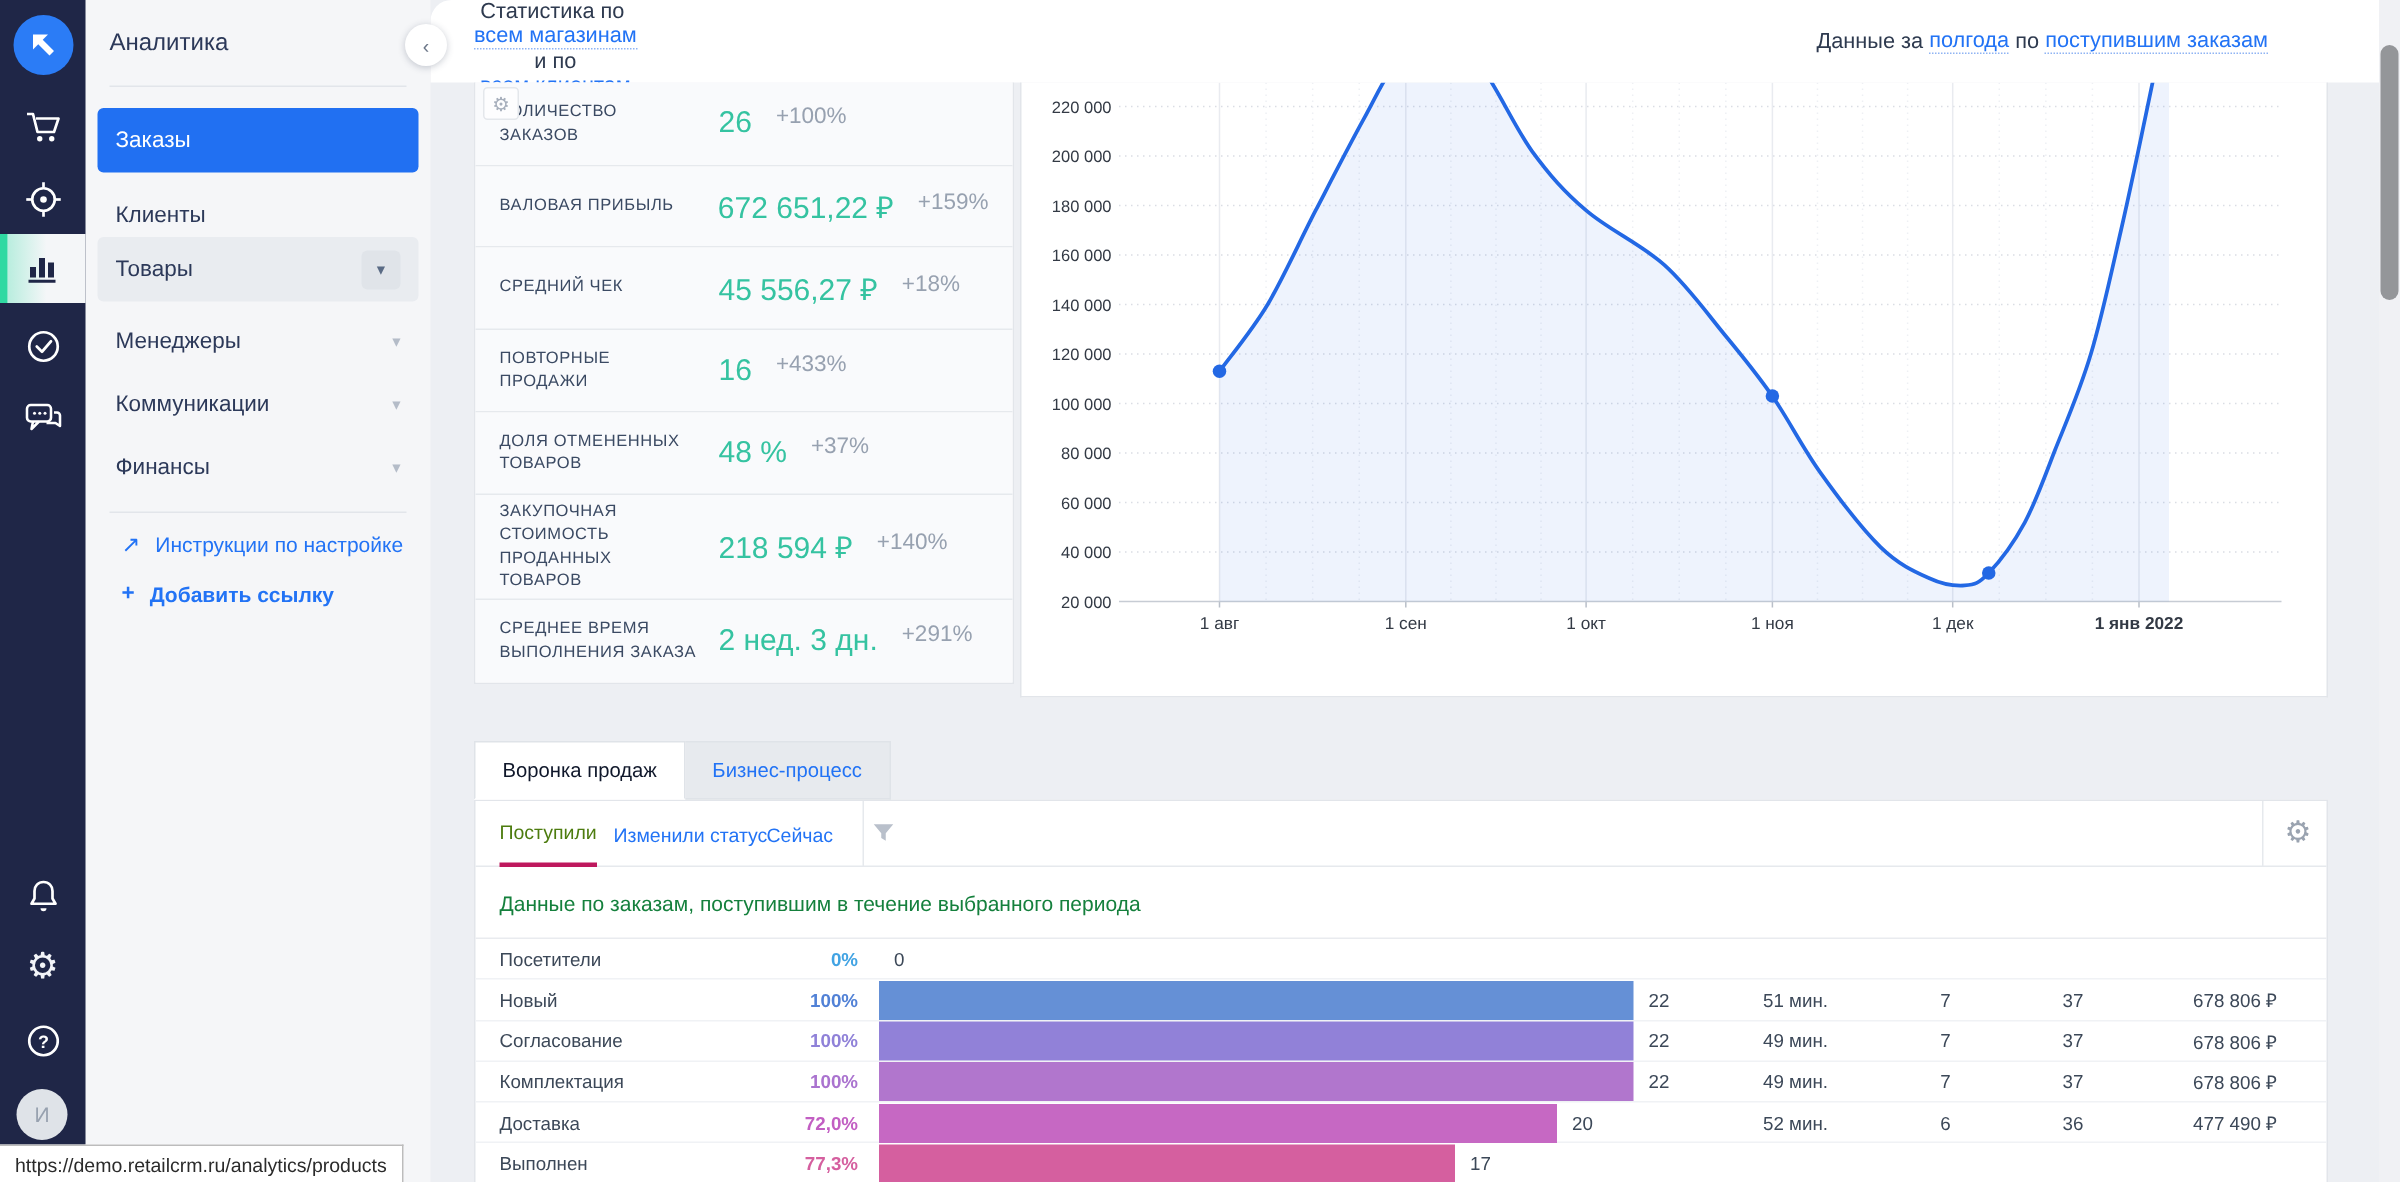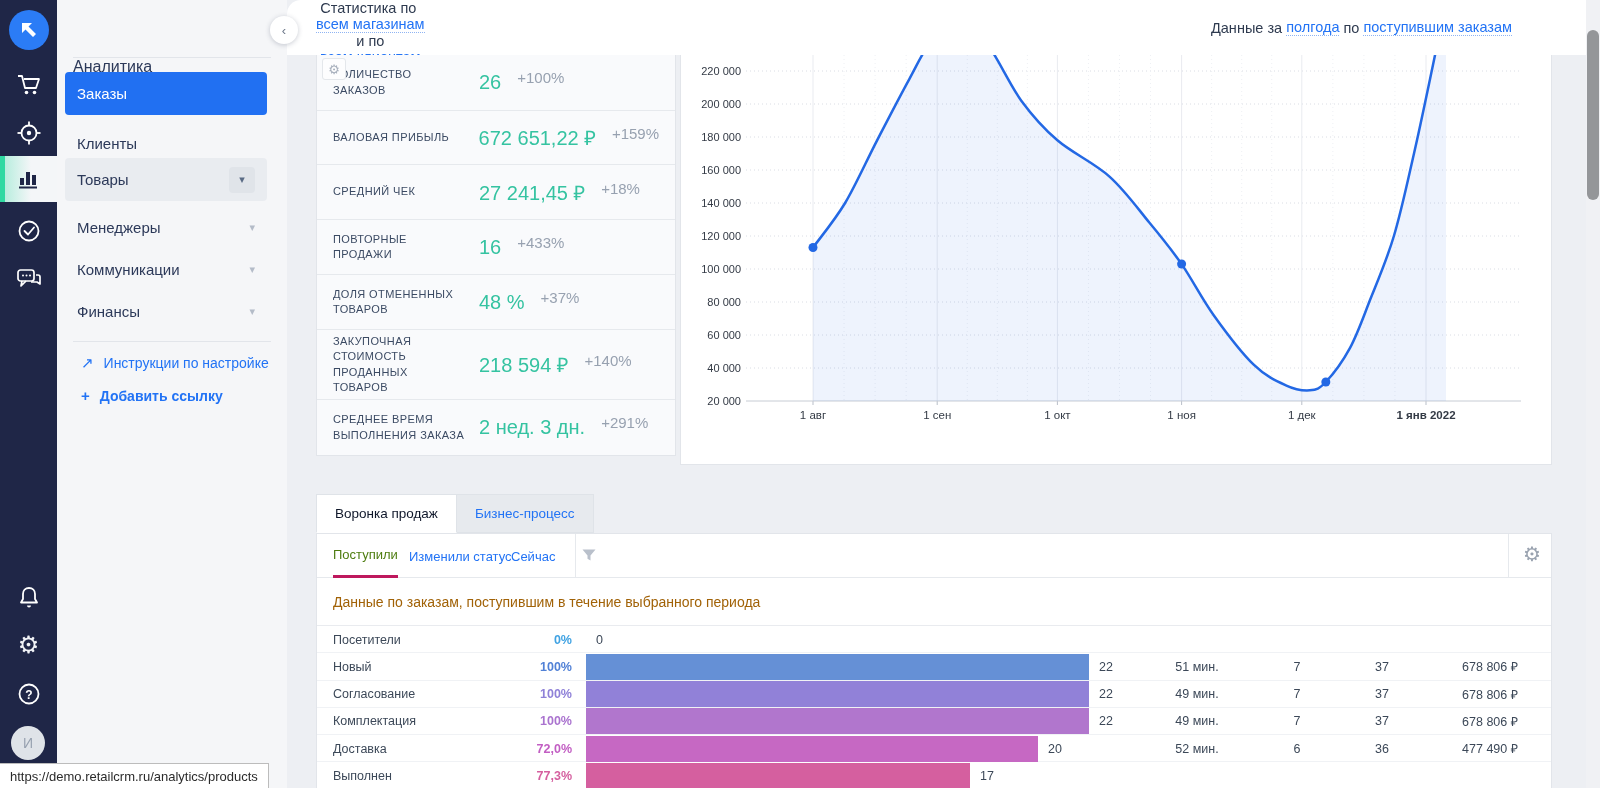--- a/index.html
+++ b/index.html
@@ -18,23 +18,23 @@
   .rail-item.active::after{content:"";position:absolute;left:5px;top:0;bottom:0;width:26px;
     background:linear-gradient(90deg,rgba(47,217,162,.30),rgba(47,217,162,0));}
   .rail svg{display:block;}
   .rail-gear{font-size:24px;color:#f2f4f8;line-height:1;}
   .rail-avatar{position:absolute;left:11px;top:726px;width:34px;height:34px;border-radius:50%;
     background:#dfe3e8;color:#97a1af;font-size:14px;display:flex;align-items:center;
     justify-content:center;cursor:pointer;}
 
   
   .menu{position:absolute;left:57px;top:0;width:230px;height:788px;background:#f5f6f8;z-index:4;}
-  .menu-title{position:absolute;left:16px;top:20px;font-size:16px;color:#2c3959;margin-top:38px;}
+  .menu-title{position:absolute;left:16px;top:20px;font-size:16px;color:#2c3959;}
   .menu-divider{position:absolute;left:16px;right:16px;height:1px;background:#e2e5ea;}
-  .menu-item{position:absolute;left:8px;right:20px;height:43px;border-radius:4px;display:flex;
+  .menu-item{position:absolute;left:8px;right:8px;height:43px;border-radius:4px;display:flex;
     align-items:center;padding:16px 12px;font-size:15px;color:#2c3959;cursor:pointer;}
   .menu-item.active{background:#2170f2;color:#fff;}
   .menu-item.hover{background:#e9ecf0;}
   .menu-item .spacer{flex:1;}
   .mi-chevron{font-size:11px;color:#b4bcc8;}
   .mi-chevron-box{width:26px;height:26px;border-radius:4px;background:#e0e4e9;display:flex;
     align-items:center;justify-content:center;color:#5a6b85;font-size:11px;cursor:pointer;}
   .menu-link{position:absolute;left:24px;display:flex;align-items:center;gap:10px;
     font-size:14px;color:#2273f5;cursor:pointer;}
   .menu-link .glyph{font-size:15px;}
@@ -82,21 +82,21 @@
     border:1px solid #e2e5ea;}
   .subtab-row{position:absolute;left:0;top:0;right:0;height:44px;border-bottom:1px solid #e6e9ed;}
   .subtab{position:absolute;top:0;height:44px;display:flex;align-items:center;font-size:13px;
     color:#2273f5;cursor:pointer;}
   .subtab.active{color:#4d7c0f;border-bottom:3px solid #be185d;}
   .subtab-sep{position:absolute;left:258px;top:0;height:44px;width:1px;background:#e6e9ed;}
   .gear-sep{position:absolute;left:1191px;top:0;height:44px;width:1px;background:#e6e9ed;}
   .funnel-filter{position:absolute;left:264px;top:13px;cursor:pointer;}
   .funnel-gear{position:absolute;left:1206px;top:8px;font-size:20px;color:#9aa3b0;cursor:pointer;}
   .funnel-desc{position:absolute;left:16px;top:44px;right:0;height:47px;display:flex;
-    align-items:center;font-size:14px;color:#a16207;border-bottom:0;}
+    align-items:center;font-size:14px;color:#15803d;border-bottom:0;}
   .desc-border{position:absolute;left:0;top:91px;right:0;height:1px;background:#e9ebef;}
   .funnel-rows{position:absolute;left:0;top:92px;right:0;}
   .f-row{position:relative;height:27.3px;border-bottom:1px solid #f0f2f5;}
   .f-label{position:absolute;left:16px;top:0;height:27px;display:flex;align-items:center;
     font-size:12.5px;color:#3c4858;}
   .f-pct{position:absolute;left:190px;width:65px;top:0;height:27px;display:flex;
     align-items:center;justify-content:flex-end;font-size:12.5px;font-weight:bold;}
   .f-bararea{position:absolute;left:269px;top:0;height:27px;display:flex;align-items:center;
     gap:10px;}
   .f-bar{height:26px;cursor:pointer;}
@@ -248,21 +248,21 @@
     <div class="stat-row" style="height:56px">
       <div class="stat-label">КОЛИЧЕСТВО ЗАКАЗОВ</div>
       <div class="stat-value"><span>26</span><span class="stat-delta">+100%</span></div>
     </div>
     <div class="stat-row" style="height:54px">
       <div class="stat-label">ВАЛОВАЯ ПРИБЫЛЬ</div>
       <div class="stat-value"><span>672 651,22 ₽</span><span class="stat-delta">+159%</span></div>
     </div>
     <div class="stat-row" style="height:55px">
       <div class="stat-label">СРЕДНИЙ ЧЕК</div>
-      <div class="stat-value"><span>27 241,45 ₽</span><span class="stat-delta">+18%</span></div>
+      <div class="stat-value"><span>45 556,27 ₽</span><span class="stat-delta">+18%</span></div>
     </div>
     <div class="stat-row" style="height:55px">
       <div class="stat-label">ПОВТОРНЫЕ ПРОДАЖИ</div>
       <div class="stat-value"><span>16</span><span class="stat-delta">+433%</span></div>
     </div>
     <div class="stat-row" style="height:55px">
       <div class="stat-label">ДОЛЯ ОТМЕНЕННЫХ ТОВАРОВ</div>
       <div class="stat-value"><span>48 %</span><span class="stat-delta">+37%</span></div>
     </div>
     <div class="stat-row" style="height:70px">

